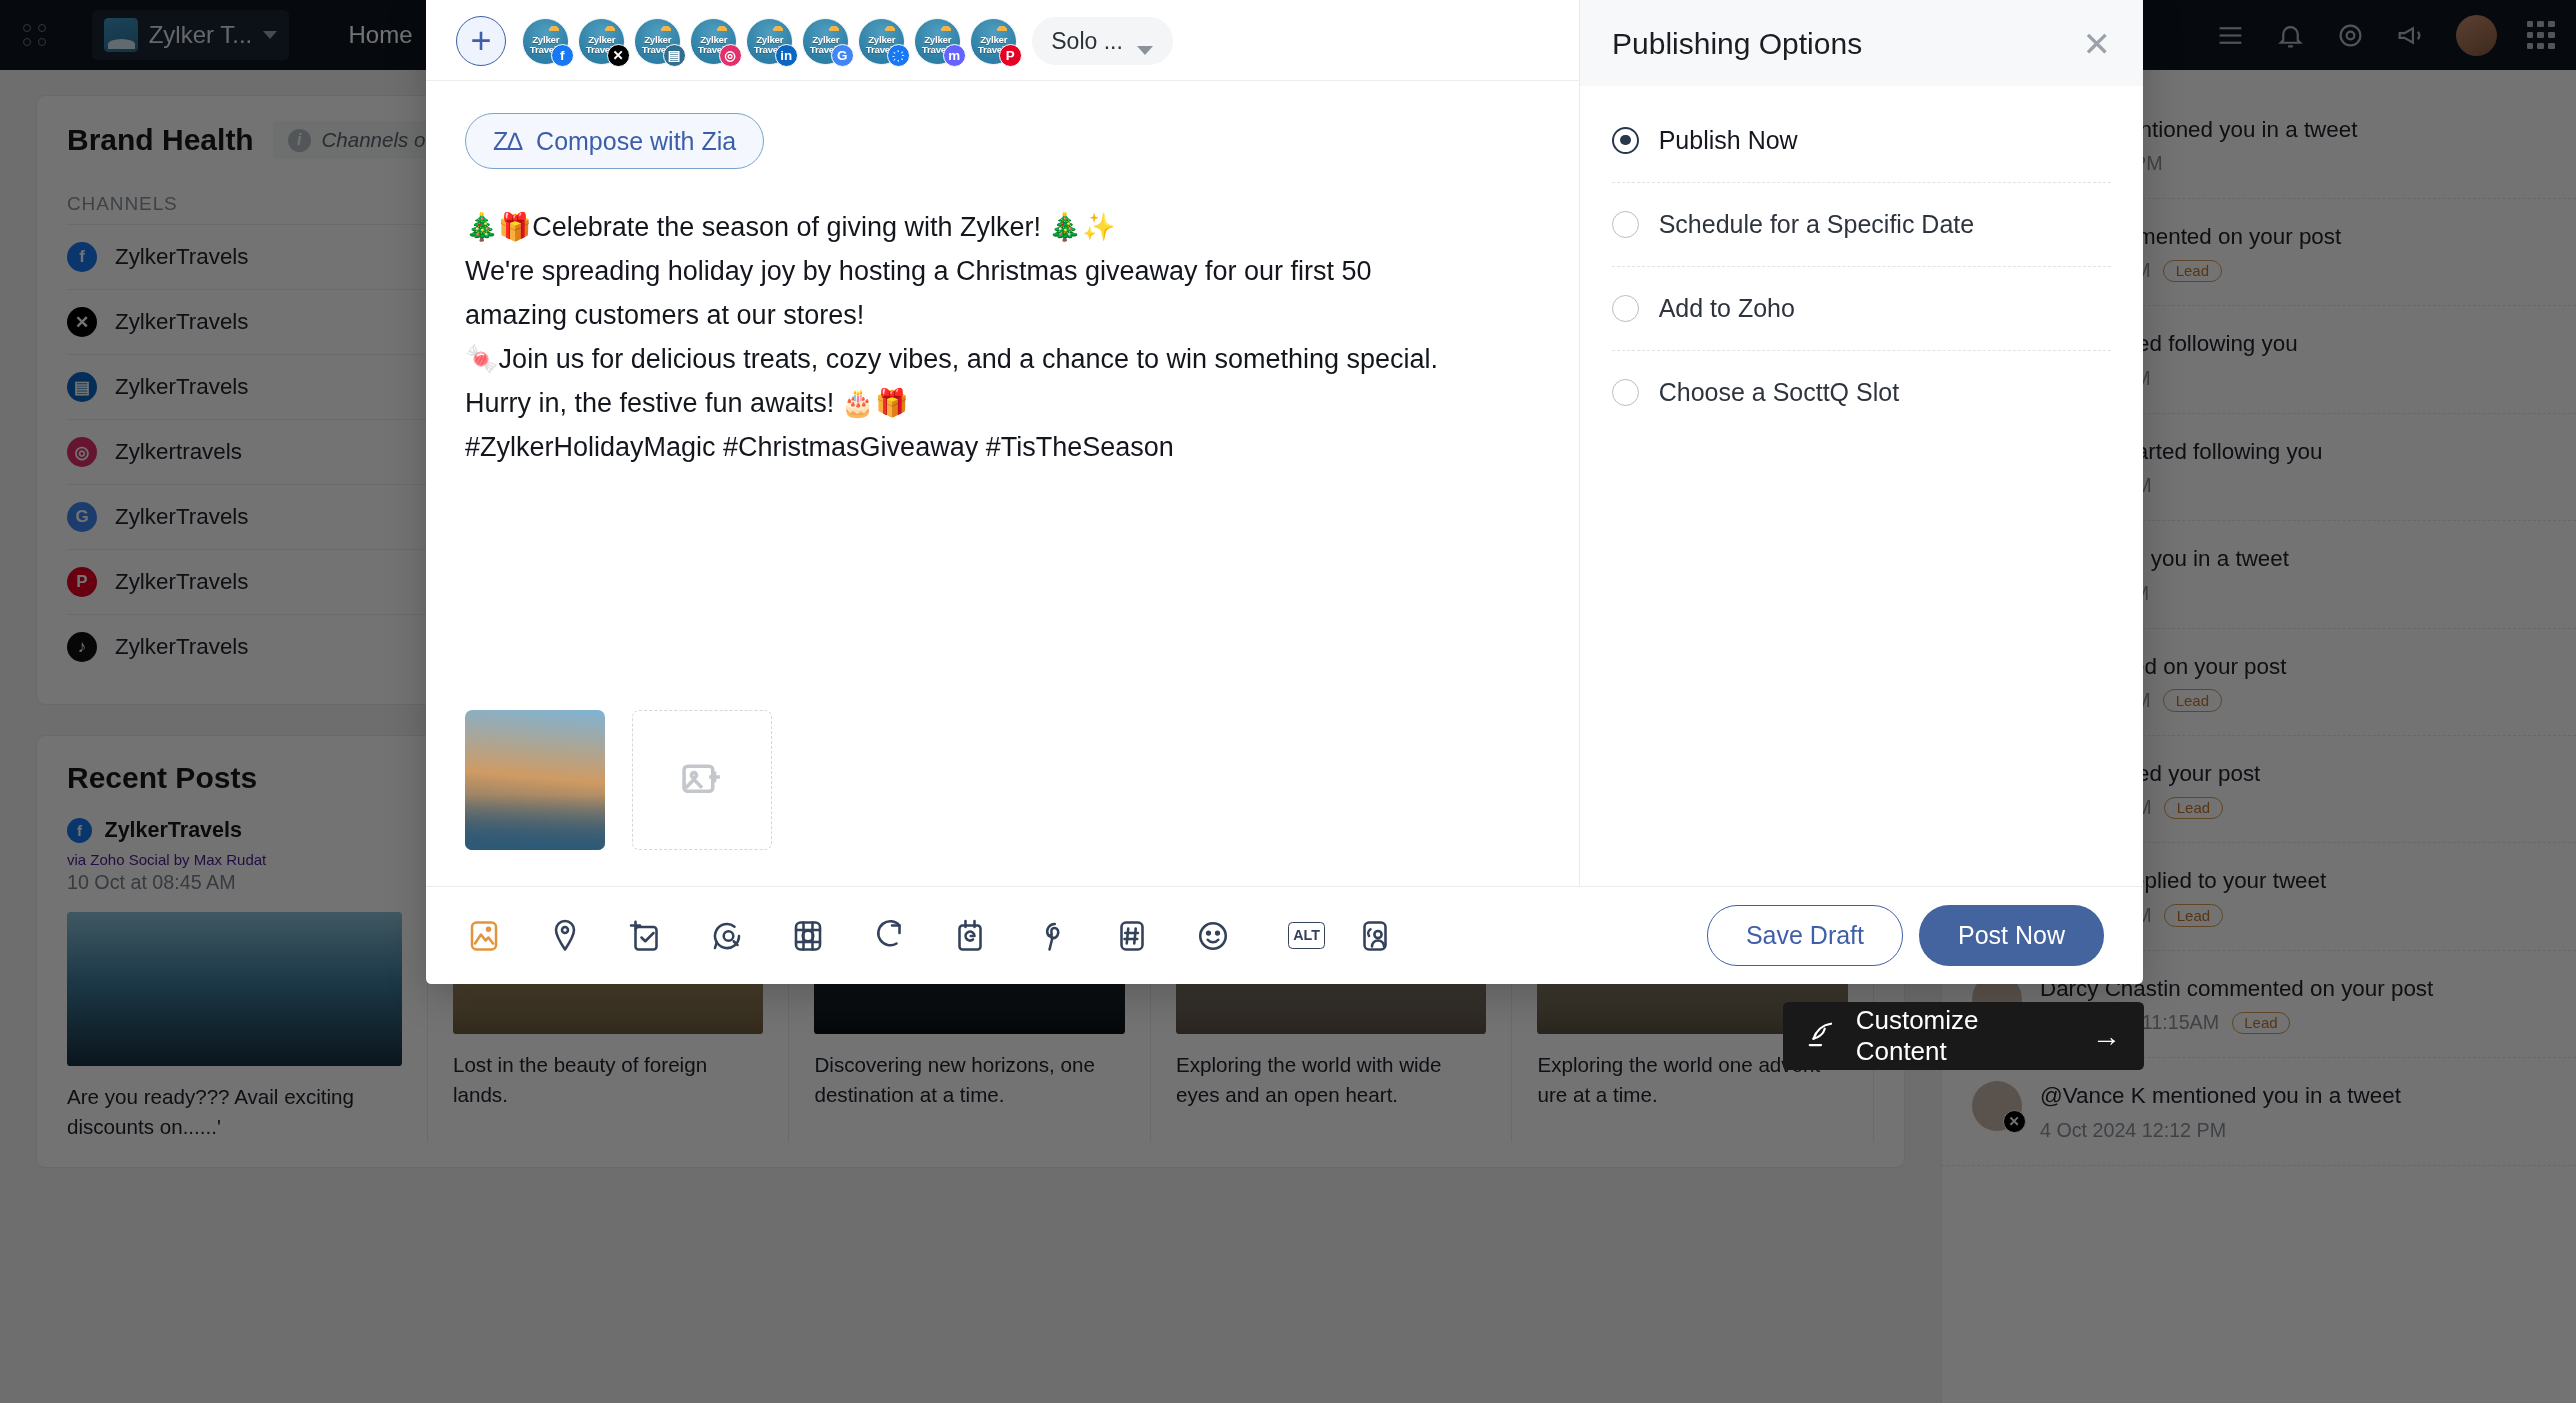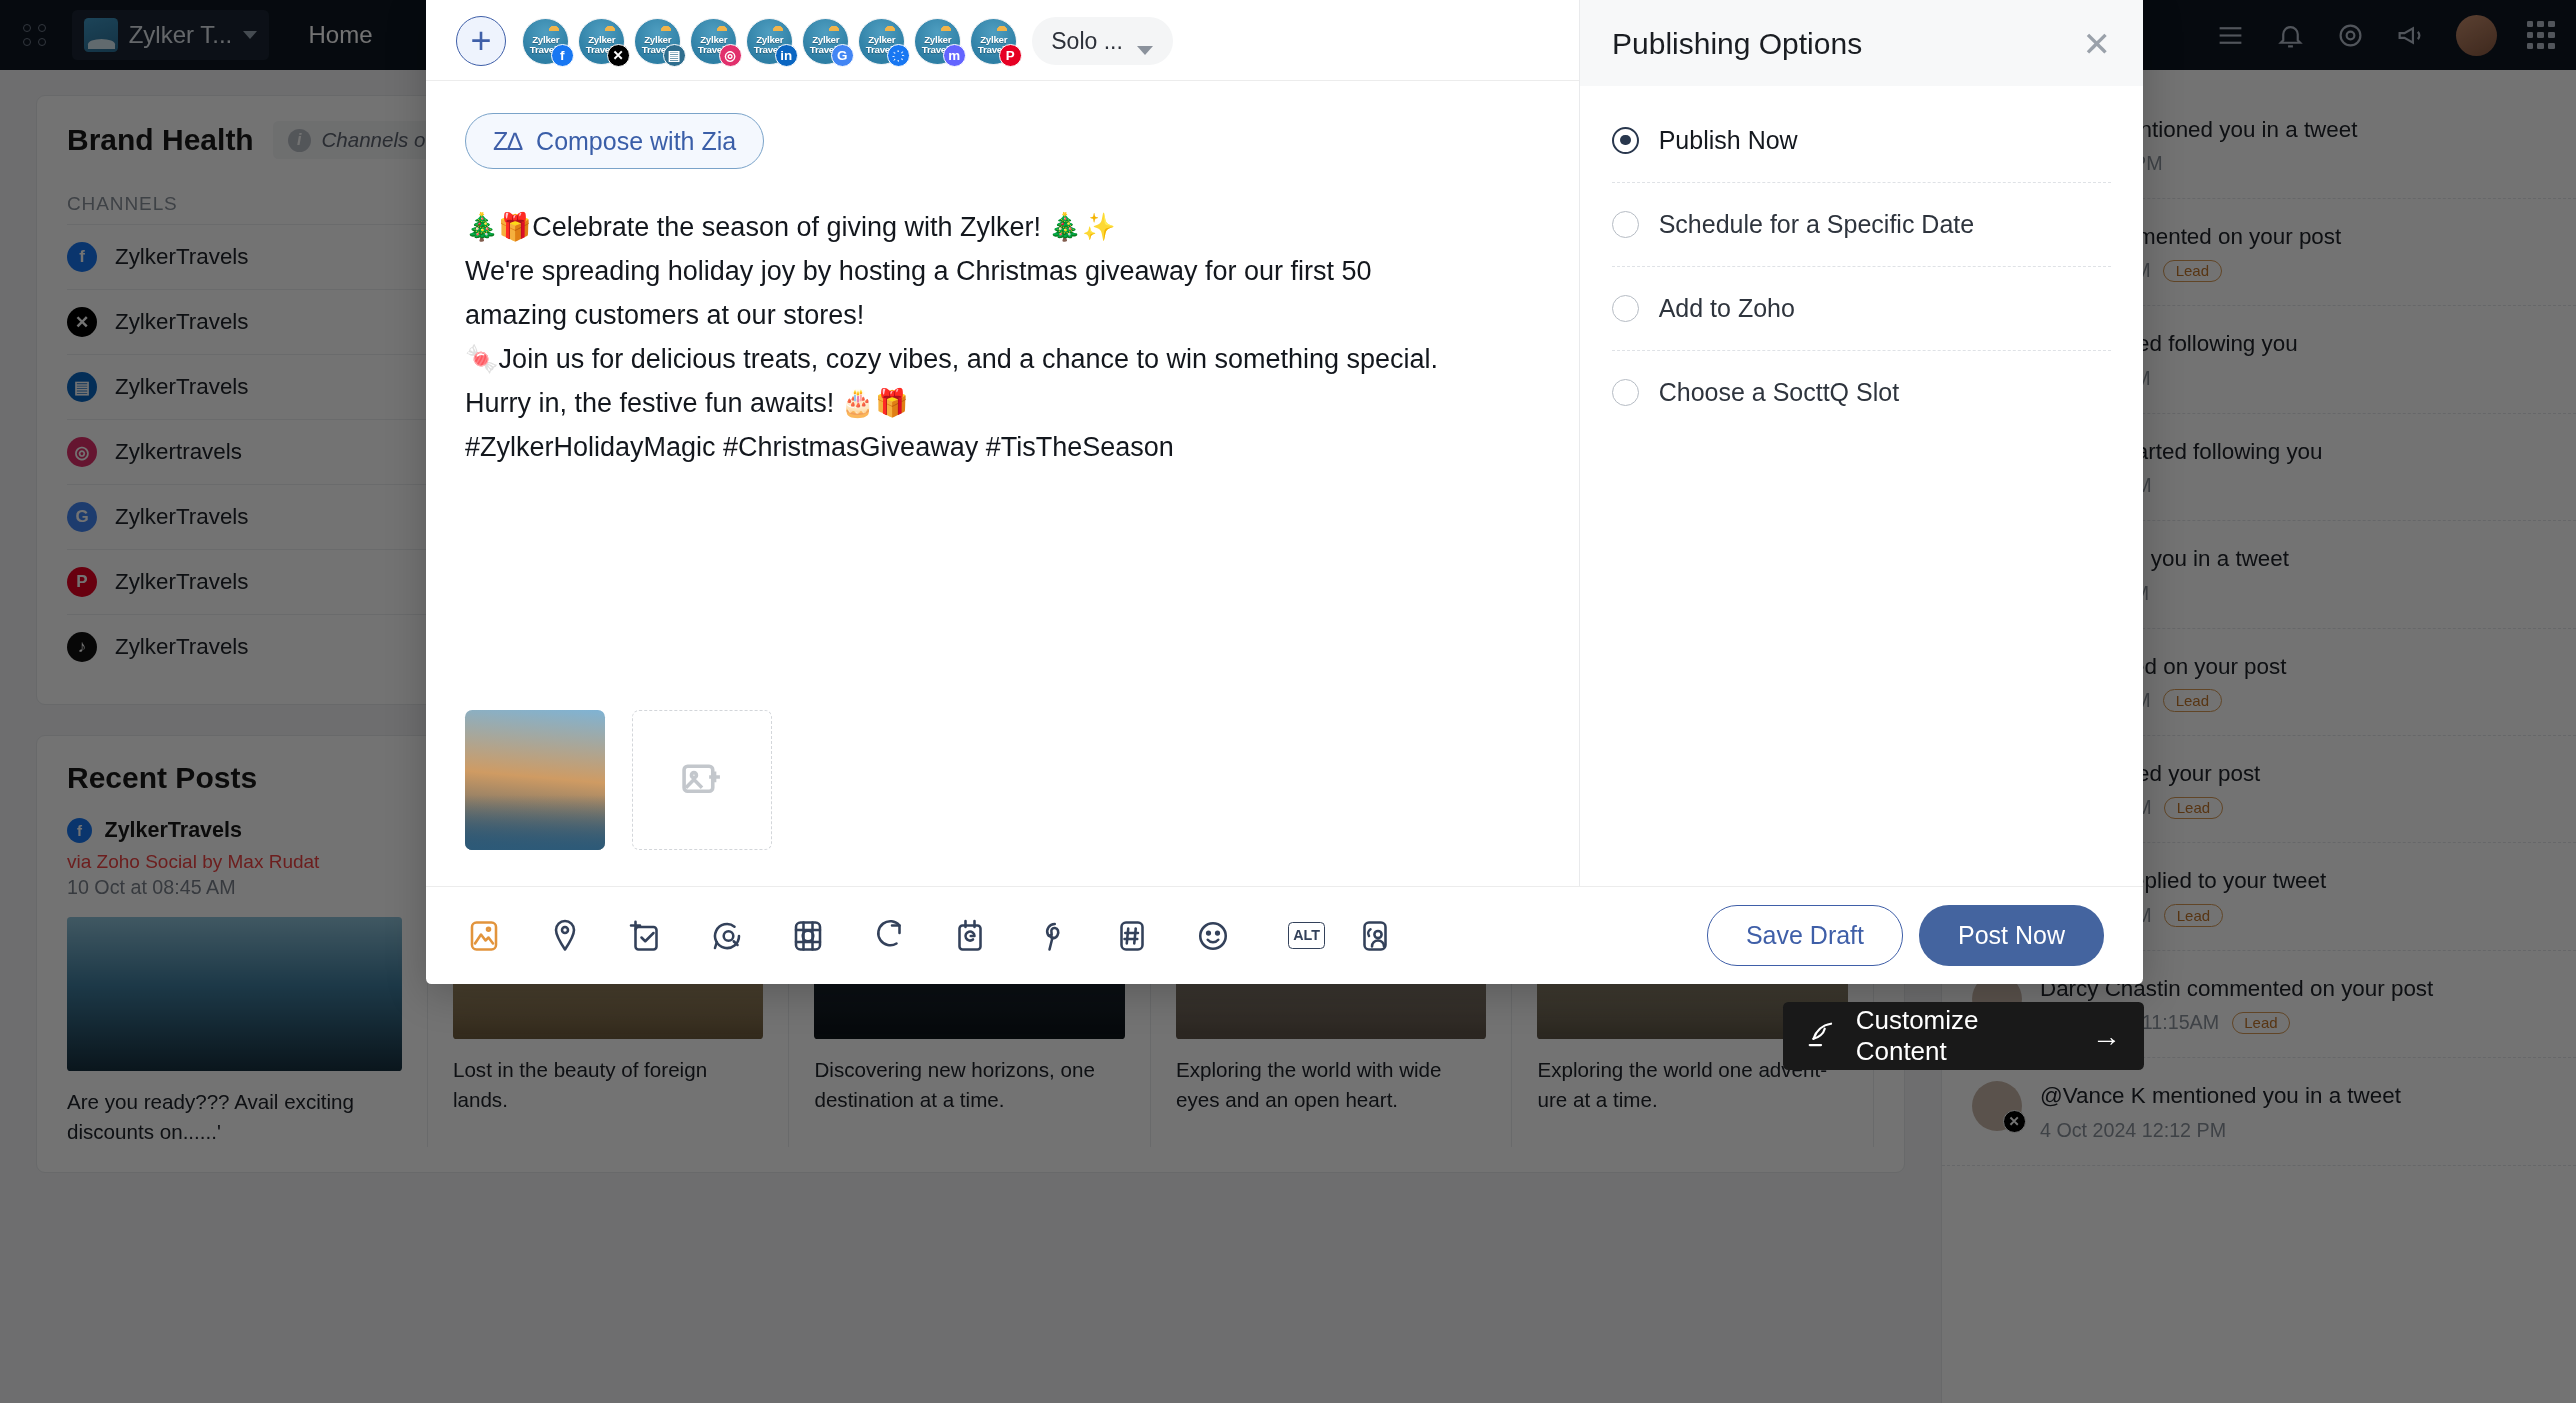--- a/index.html
+++ b/index.html
@@ -22,21 +22,21 @@
   }
 
   
   .topbar {
     position: absolute; top: 0; left: 0; right: 0; height: 70px;
     background: #0f1723;
     display: flex; align-items: center;
     padding: 0 21.5px;
     z-index: 5;
   }
-  .topbar-left { display: flex; align-items: center; gap: 12px; }
+  .topbar-left { display: flex; align-items: center; gap: 32px; }
   .grid-icon {
     width: 38px; height: 30px; position: relative;
   }
   .grid-icon span {
     position:absolute; width:8px; height:8px; border:1.8px solid #6d7988; border-radius:50%;
   }
   .grid-icon span:nth-child(1){left:1.8px;top:3.6px;}
   .grid-icon span:nth-child(2){left:16px;top:3.6px;}
   .grid-icon span:nth-child(3){left:1.8px;top:18px;}
   .grid-icon span:nth-child(4){left:16px;top:18px;}
@@ -112,21 +112,21 @@
 
   .posts-card { margin-top: 30px; }
   .posts-title { font-size: 30px; font-weight:bold; color:#1a1a1a; margin-bottom: 23px;}
   .posts-row { display:flex; gap:0; }
   .post-col { width: 369px; padding-right: 25px; border-right:0.9px solid #e9eaed; padding-left:0; }
   .post-col:first-child { padding-left:0; }
   .post-col + .post-col { padding-left: 25px; }
   .post-head { display:flex; align-items:center; gap:12.5px; margin-bottom:7.2px;}
   .post-ch-icon { width:25px;height:25px;border-radius:50%;display:flex;align-items:center;justify-content:center;color:#fff;font-size:15px;font-weight:bold;}
   .post-ch-name{ font-size:21.5px;font-weight:bold;color:#1a1a1a;}
-  .post-via { font-size:19px;color:#ef4444; margin-bottom:3.6px;}
+  .post-via { font-size:15px;color:#4c1d95; margin-bottom:3.6px;}
   .post-time { font-size:19.7px;color:#7b828c; margin-bottom:18px;}
   .post-thumb { width:100%; height:154px; border-radius:3.6px; background-size:cover; }
   .post-caption { font-size:20.6px; color:#20242b; line-height:1.45; margin-top:16px;}
 
   
   .right-col {
     width: 635px; background:#ffffff; border-left:0.9px solid #e6e8eb;
     padding: 21.5px 0 0 0; overflow:hidden;
   }
   .notif {

